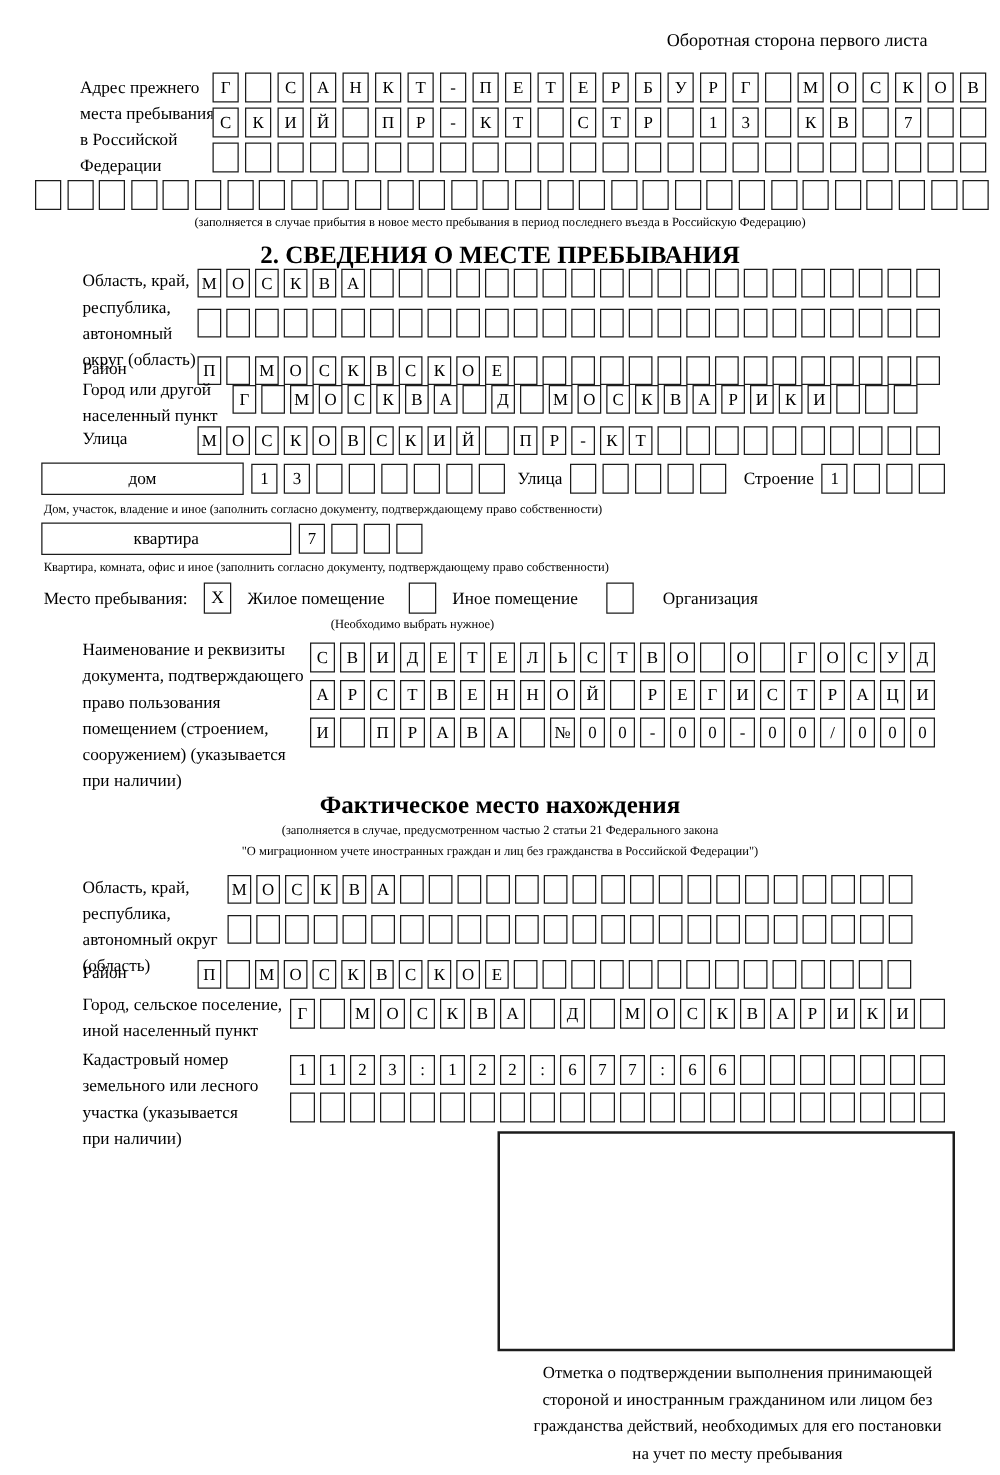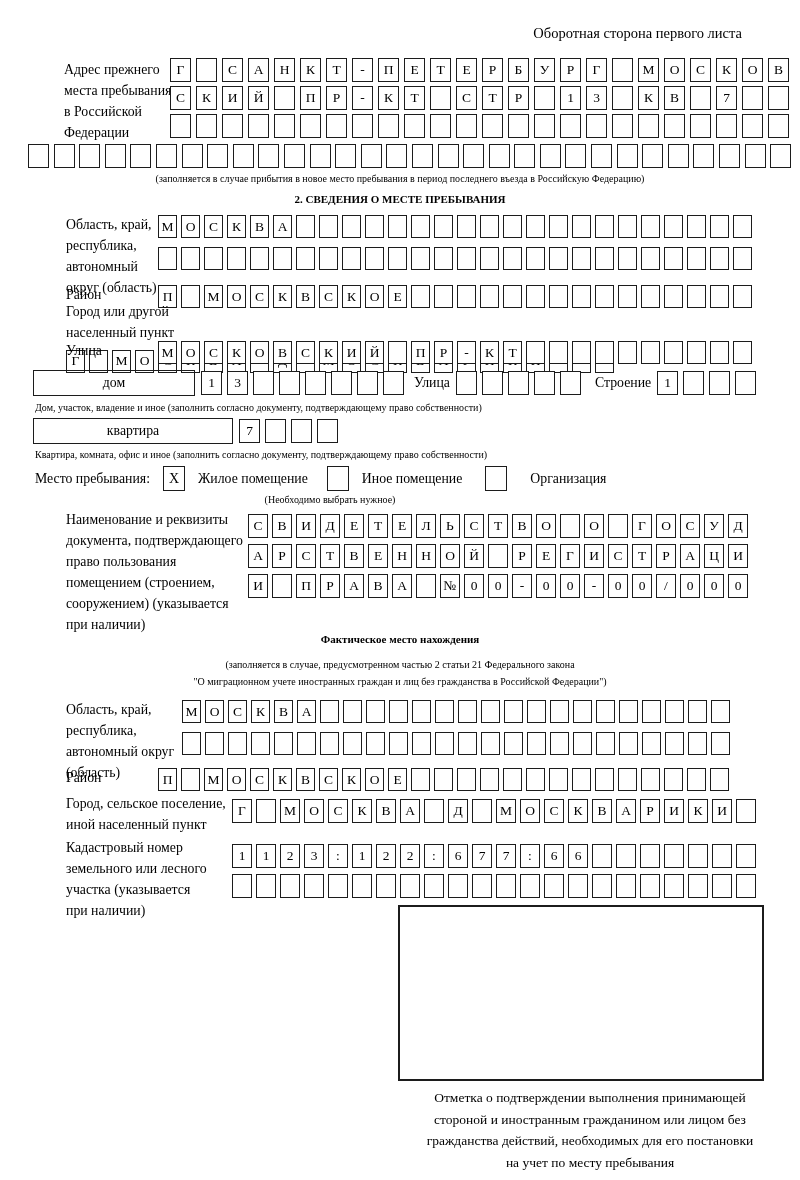--- a/index.html
+++ b/index.html
@@ -3,21 +3,21 @@
 <meta charset="utf-8">
 <style>
   html,body{margin:0;padding:0;background:#f2f2f2;}
   .page{
     position:relative;width:800px;height:1180px;margin:0 auto;background:#ffffff;
     font-family:"Liberation Serif","DejaVu Serif",serif;color:#000;overflow:hidden;
   }
   .abs{position:absolute;}
   .label{font-size:13.8px;line-height:1.52;white-space:pre-line;}
   .cap{font-size:10px;line-height:1.45;white-space:pre-line;}
-  .title{font-size:11px;font-weight:bold;text-align:center;}
+  .title{font-size:20px;font-weight:bold;text-align:center;}
   .center{text-align:center;}
   .right{text-align:right;}
   .cells{display:flex;}
   .col{display:flex;flex-direction:column;}
   .row{display:flex;align-items:flex-start;}
   .vc{display:flex;align-items:center;}
   .g5{gap:5px;} .g46{gap:4.6px;} .g4{gap:4px;}
   .cell{
     box-sizing:border-box;flex:none;display:flex;align-items:center;justify-content:center;
     border:1.6px solid #1c1c1c;background:#fff;width:21px;height:24px;font-size:13.5px;
@@ -252,21 +252,21 @@
         <span class="cell"></span>
         <span class="cell"></span>
         <span class="cell"></span>
         <span class="cell"></span>
         <span class="cell"></span>
         <span class="cell"></span>
         <span class="cell"></span>
       </div>
   </div>
 
-  <div class="abs row" style="top:302px;left:66px;flex-direction:column;">
+  <div class="abs row" style="top:302px;left:66px;">
     <div class="label" style="width:120px;flex:none;">Город или другой
 населенный пункт</div>
     <div class="cells g4 w19" style="margin-top:6px;">
         <span class="cell">Г</span>
         <span class="cell"></span>
         <span class="cell">М</span>
         <span class="cell">О</span>
         <span class="cell">С</span>
         <span class="cell">К</span>
         <span class="cell">В</span>

